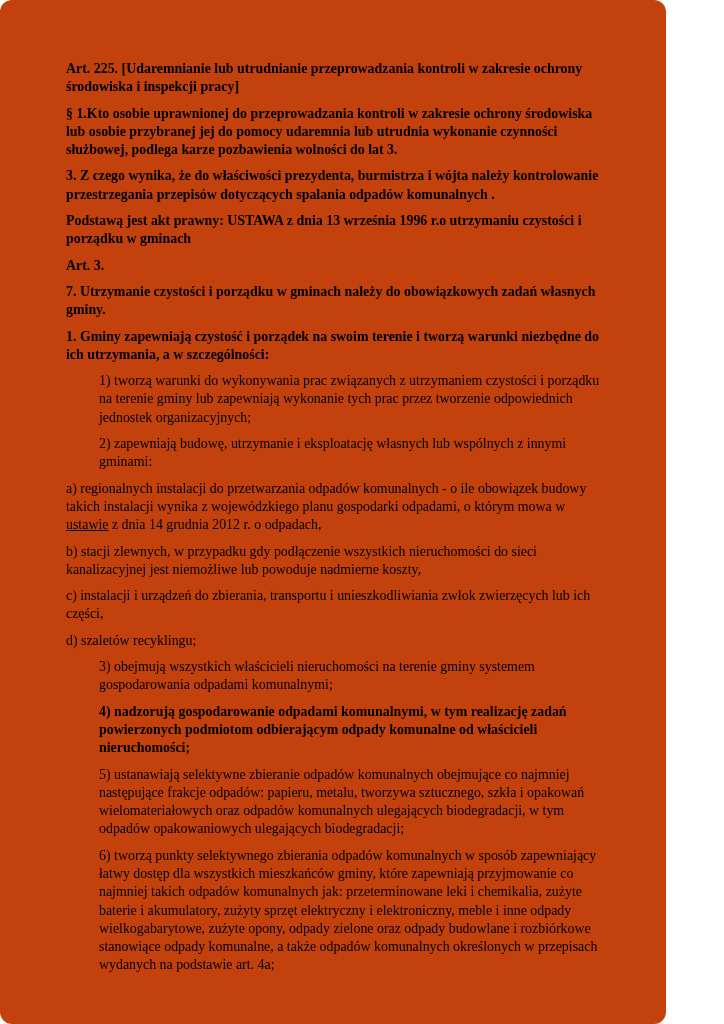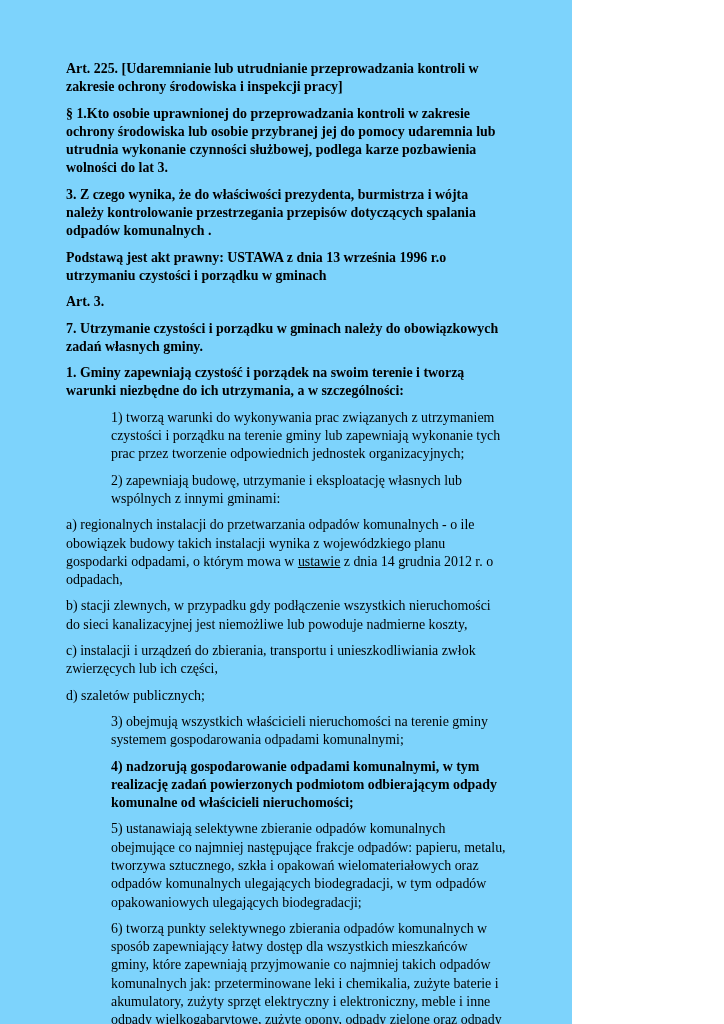--- a/index.html
+++ b/index.html
@@ -10,38 +10,39 @@
   }
   body {
     width: 724px;
     height: 1024px;
     overflow: hidden;
     color: #000000;
     font-family: "Liberation Serif", "DejaVu Serif", serif;
   }
   .page {
     box-sizing: border-box;
-    width: 572px;
+    width: 666px;
     height: 1024px;
     padding: 60px 66px 20px 66px;
-    background: #7dd3fc;
+    background: #c2410c;
+    border-radius: 12px;
   }
   .doc-body {
     font-size: 13.9px;
     line-height: 18.3px;
   }
   p.para {
     margin: 0 0 8px 0;
     text-align: left;
   }
   p.para.bold {
     font-weight: bold;
   }
   p.para.indent-0 { margin-left: 0; }
-  p.para.indent-1 { margin-left: 45px; }
+  p.para.indent-1 { margin-left: 33px; }
   p.para.indent-2 { }
   .doc-link {
     text-decoration: underline;
     color: #000000;
     cursor: pointer;
   }
 </style>
 </head>
 <body>
 
@@ -52,19 +53,19 @@
       <p class="para bold indent-0"><span>3. Z czego wynika, że do właściwości prezydenta, burmistrza i wójta należy kontrolowanie przestrzegania przepisów dotyczących spalania odpadów komunalnych .</span></p>
       <p class="para bold indent-0"><span>Podstawą jest akt prawny: USTAWA z dnia 13 września 1996 r.o utrzymaniu czystości i porządku w gminach</span></p>
       <p class="para bold indent-0"><span>Art. 3.</span></p>
       <p class="para bold indent-0"><span>7. Utrzymanie czystości i porządku w gminach należy do obowiązkowych zadań własnych gminy.</span></p>
       <p class="para bold indent-0"><span>1. Gminy zapewniają czystość i porządek na swoim terenie i tworzą warunki niezbędne do ich utrzymania, a w szczególności:</span></p>
       <p class="para normal indent-1"><span>1) tworzą warunki do wykonywania prac związanych z utrzymaniem czystości i porządku na terenie gminy lub zapewniają wykonanie tych prac przez tworzenie odpowiednich jednostek organizacyjnych;</span></p>
       <p class="para normal indent-1"><span>2) zapewniają budowę, utrzymanie i eksploatację własnych lub wspólnych z innymi gminami:</span></p>
       <p class="para normal indent-2"><span>a) regionalnych instalacji do przetwarzania odpadów komunalnych - o ile obowiązek budowy takich instalacji wynika z wojewódzkiego planu gospodarki odpadami, o którym mowa w </span><span class="doc-link">ustawie</span><span> z dnia 14 grudnia 2012 r. o odpadach,</span></p>
       <p class="para normal indent-2"><span>b) stacji zlewnych, w przypadku gdy podłączenie wszystkich nieruchomości do sieci kanalizacyjnej jest niemożliwe lub powoduje nadmierne koszty,</span></p>
       <p class="para normal indent-2"><span>c) instalacji i urządzeń do zbierania, transportu i unieszkodliwiania zwłok zwierzęcych lub ich części,</span></p>
-      <p class="para normal indent-2"><span>d) szaletów publicznych;</span></p>
+      <p class="para normal indent-2"><span>d) szaletów recyklingu;</span></p>
       <p class="para normal indent-1"><span>3) obejmują wszystkich właścicieli nieruchomości na terenie gminy systemem gospodarowania odpadami komunalnymi;</span></p>
       <p class="para bold indent-1"><span>4) nadzorują gospodarowanie odpadami komunalnymi, w tym realizację zadań powierzonych podmiotom odbierającym odpady komunalne od właścicieli nieruchomości;</span></p>
       <p class="para normal indent-1"><span>5) ustanawiają selektywne zbieranie odpadów komunalnych obejmujące co najmniej następujące frakcje odpadów: papieru, metalu, tworzywa sztucznego, szkła i opakowań wielomateriałowych oraz odpadów komunalnych ulegających biodegradacji, w tym odpadów opakowaniowych ulegających biodegradacji;</span></p>
       <p class="para normal indent-1"><span>6) tworzą punkty selektywnego zbierania odpadów komunalnych w sposób zapewniający łatwy dostęp dla wszystkich mieszkańców gminy, które zapewniają przyjmowanie co najmniej takich odpadów komunalnych jak: przeterminowane leki i chemikalia, zużyte baterie i akumulatory, zużyty sprzęt elektryczny i elektroniczny, meble i inne odpady wielkogabarytowe, zużyte opony, odpady zielone oraz odpady budowlane i rozbiórkowe stanowiące odpady komunalne, a także odpadów komunalnych określonych w przepisach wydanych na podstawie art. 4a;</span></p>
     </div>
 </div>
 
 </body></html>

